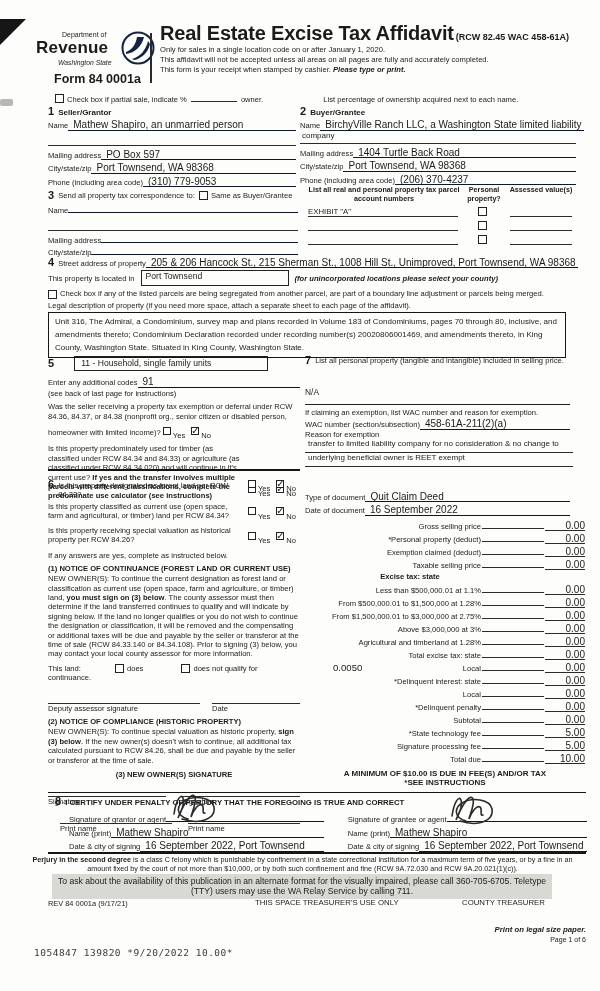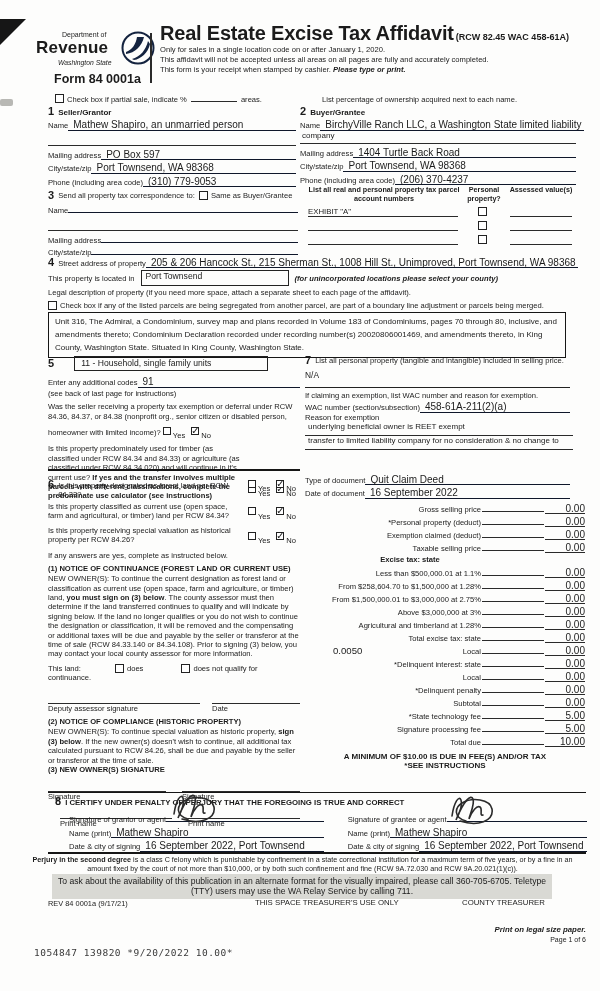--- a/index.html
+++ b/index.html
@@ -60,21 +60,21 @@
     </div>
     <div class="hdrline" style="margin-top:3px;">Only for sales in a single location code on or after January 1, 2020.</div>
     <div class="hdrline">This affidavit will not be accepted unless all areas on all pages are fully and accurately completed.</div>
     <div class="hdrline"><span>This form is your receipt when stamped by cashier. </span><span class="i b">Please type or print.</span></div>
   </div>
 
   <div class="abs" style="left:55px;top:93px;width:530px;display:flex;align-items:baseline;">
     <span class="cb big" style="margin-right:3px;align-self:center;"></span>
     <span>Check box if partial sale, indicate %</span>
     <span class="uline" style="width:46px;height:8px;margin:0 4px;"></span>
-    <span>areas.</span>
+    <span>owner.</span>
     <span style="margin-left:60px;">List percentage of ownership acquired next to each name.</span>
   </div>
 
   <div class="abs" style="left:48px;top:107px;width:248px;">
     <div><span class="secnum">1</span><span class="b" style="font-size:8px;">Seller/Grantor</span></div>
     <div class="f" style="margin-top:3px;">
         <span class="l">Name</span>
         <span class="v">Mathew Shapiro, an unmarried person</span>
       </div>
     <div class="uline" style="height:14px;"></div>
@@ -162,25 +162,25 @@
     <div class="f">
         <span class="secnum">4</span>
         <span class="l">Street address of property</span>
         <span class="v">205 &amp; 206 Hancock St., 215 Sherman St., 1008 Hill St., Unimproved, Port Townsend, WA 98368</span>
       </div>
     <div style="display:flex;align-items:center;margin-top:2px;">
       <span>This property is located in</span>
       <span style="display:inline-block;border:1px solid #222;width:138px;height:12px;margin:0 6px;padding:1px 4px;font-size:8.6px;">Port Townsend</span>
       <span class="b i">(for unincorporated locations please select your county)</span>
     </div>
-    <div style="margin-top:2px;">Legal description of property (if you need more space, attach a separate sheet to each page of the affidavit).</div>
     <div style="display:flex;align-items:center;margin-top:3px;">
       <span class="cb big" style="margin-right:3px;"></span>
       <span>Check box if any of the listed parcels are being segregated from another parcel, are part of a boundary line adjustment or parcels being merged.</span>
     </div>
+    <div style="margin-top:2px;">Legal description of property (if you need more space, attach a separate sheet to each page of the affidavit).</div>
     <div style="border:1.5px solid #161616;margin-top:2px;padding:2px 6px;font-size:8px;line-height:13px;min-height:40px;">Unit 316, The Admiral, a Condominium, survey map and plans recorded in Volume 183 of Condominiums, pages 70 through 80, inclusive, and amendments thereto; Condominium Declaration recorded under recording number(s) 20020806001469, and amendments thereto, in King County, Washington State. Situated in King County, Washington State.</div>
   </div>
 
   <div class="abs" style="left:48px;top:356px;width:252px;">
     <div style="display:flex;align-items:center;">
       <span class="secnum">5</span>
       <span style="display:inline-block;border:1.2px solid #222;padding:2px 6px;width:180px;margin-left:16px;font-size:8.6px;">11 - Household, single family units</span>
     </div>
     <div class="f" style="margin-top:6px;">
         <span class="l">Enter any additional codes</span>
@@ -256,21 +256,21 @@
           <div class="sigline"></div>
           <div>Deputy assessor signature</div>
         </div>
       <div style="flex:1;">
           <div class="sigline"></div>
           <div>Date</div>
         </div>
     </div>
     <div class="b" style="margin-top:4px;">(2) NOTICE OF COMPLIANCE (HISTORIC PROPERTY)</div>
     <div style="margin-top:1px;"><span>NEW OWNER(S): To continue special valuation as historic property, </span><span class="b">sign (3) below</span><span>. If the new owner(s) doesn't wish to continue, all additional tax calculated pursuant to RCW 84.26, shall be due and payable by the seller or transferor at the time of sale.</span></div>
-    <div class="b" style="text-align:left;">(3) NEW OWNER(S) SIGNATURE</div>
+    <div class="b" style="text-align:center;margin-top:5px;">(3) NEW OWNER(S) SIGNATURE</div>
     <div style="display:flex;gap:16px;margin-top:6px;">
       <div style="flex:1;">
           <div class="sigline"></div>
           <div>Signature</div>
         </div>
       <div style="flex:1;">
           <div class="sigline"></div>
           <div>Signature</div>
         </div>
     </div>
@@ -284,30 +284,30 @@
           <div>Print name</div>
         </div>
     </div>
   </div>
 
   <div class="abs" style="left:305px;top:356px;width:280px;">
     <div style="display:flex;">
       <span class="secnum">7</span>
       <span style="width:252px;">List all personal property (tangible and intangible) included in selling price.</span>
     </div>
-    <div style="font-size:8.4px;margin-top:6px;">N/A</div>
+    <div style="font-size:8.4px;margin-top:23px;">N/A</div>
     <div style="border-bottom:1.2px solid #222;height:6px;width:265px;"></div>
     <div style="margin-top:3px;">If claiming an exemption, list WAC number and reason for exemption.</div>
     <div class="f" style="margin-top:2px;width:265px;">
         <span class="l">WAC number (section/subsection)</span>
         <span class="v">458-61A-211(2)(a)</span>
       </div>
     <div>Reason for exemption</div>
+    <div class="uline" style="width:265px;height:13px;font-size:8px;padding-left:3px;">transfer to limited liability company for no consideration &amp; no change to</div>
     <div class="uline" style="width:265px;height:13px;font-size:8px;padding-left:3px;">underlying beneficial owner is REET exempt</div>
-    <div class="uline" style="width:265px;height:13px;font-size:8px;padding-left:3px;">transfer to limited liability company for no consideration &amp; no change to</div>
 
     <div class="f" style="margin-top:25px;width:265px;">
         <span class="l">Type of document</span>
         <span class="v">Quit Claim Deed</span>
       </div>
     <div class="f" style="margin-top:3px;width:265px;">
         <span class="l">Date of document</span>
         <span class="v">16 September 2022</span>
       </div>
 
@@ -332,21 +332,21 @@
           <span class="ld"></span>
           <span class="ta">0.00</span>
         </div>
       <div class="b" style="text-align:center;height:12px;padding-right:70px;">Excise tax: state</div>
       <div class="trow">
           <span class="tl">Less than $500,000.01 at 1.1%</span>
           <span class="ld"></span>
           <span class="ta">0.00</span>
         </div>
       <div class="trow">
-          <span class="tl">From $258,604.70 to $1,500,000 at 1.28%</span>
+          <span class="tl">From $500,000.01 to $1,500,000 at 1.28%</span>
           <span class="ld"></span>
           <span class="ta">0.00</span>
         </div>
       <div class="trow">
           <span class="tl">From $1,500,000.01 to $3,000,000 at 2.75%</span>
           <span class="ld"></span>
           <span class="ta">0.00</span>
         </div>
       <div class="trow">
           <span class="tl">Above $3,000,000 at 3%</span>

